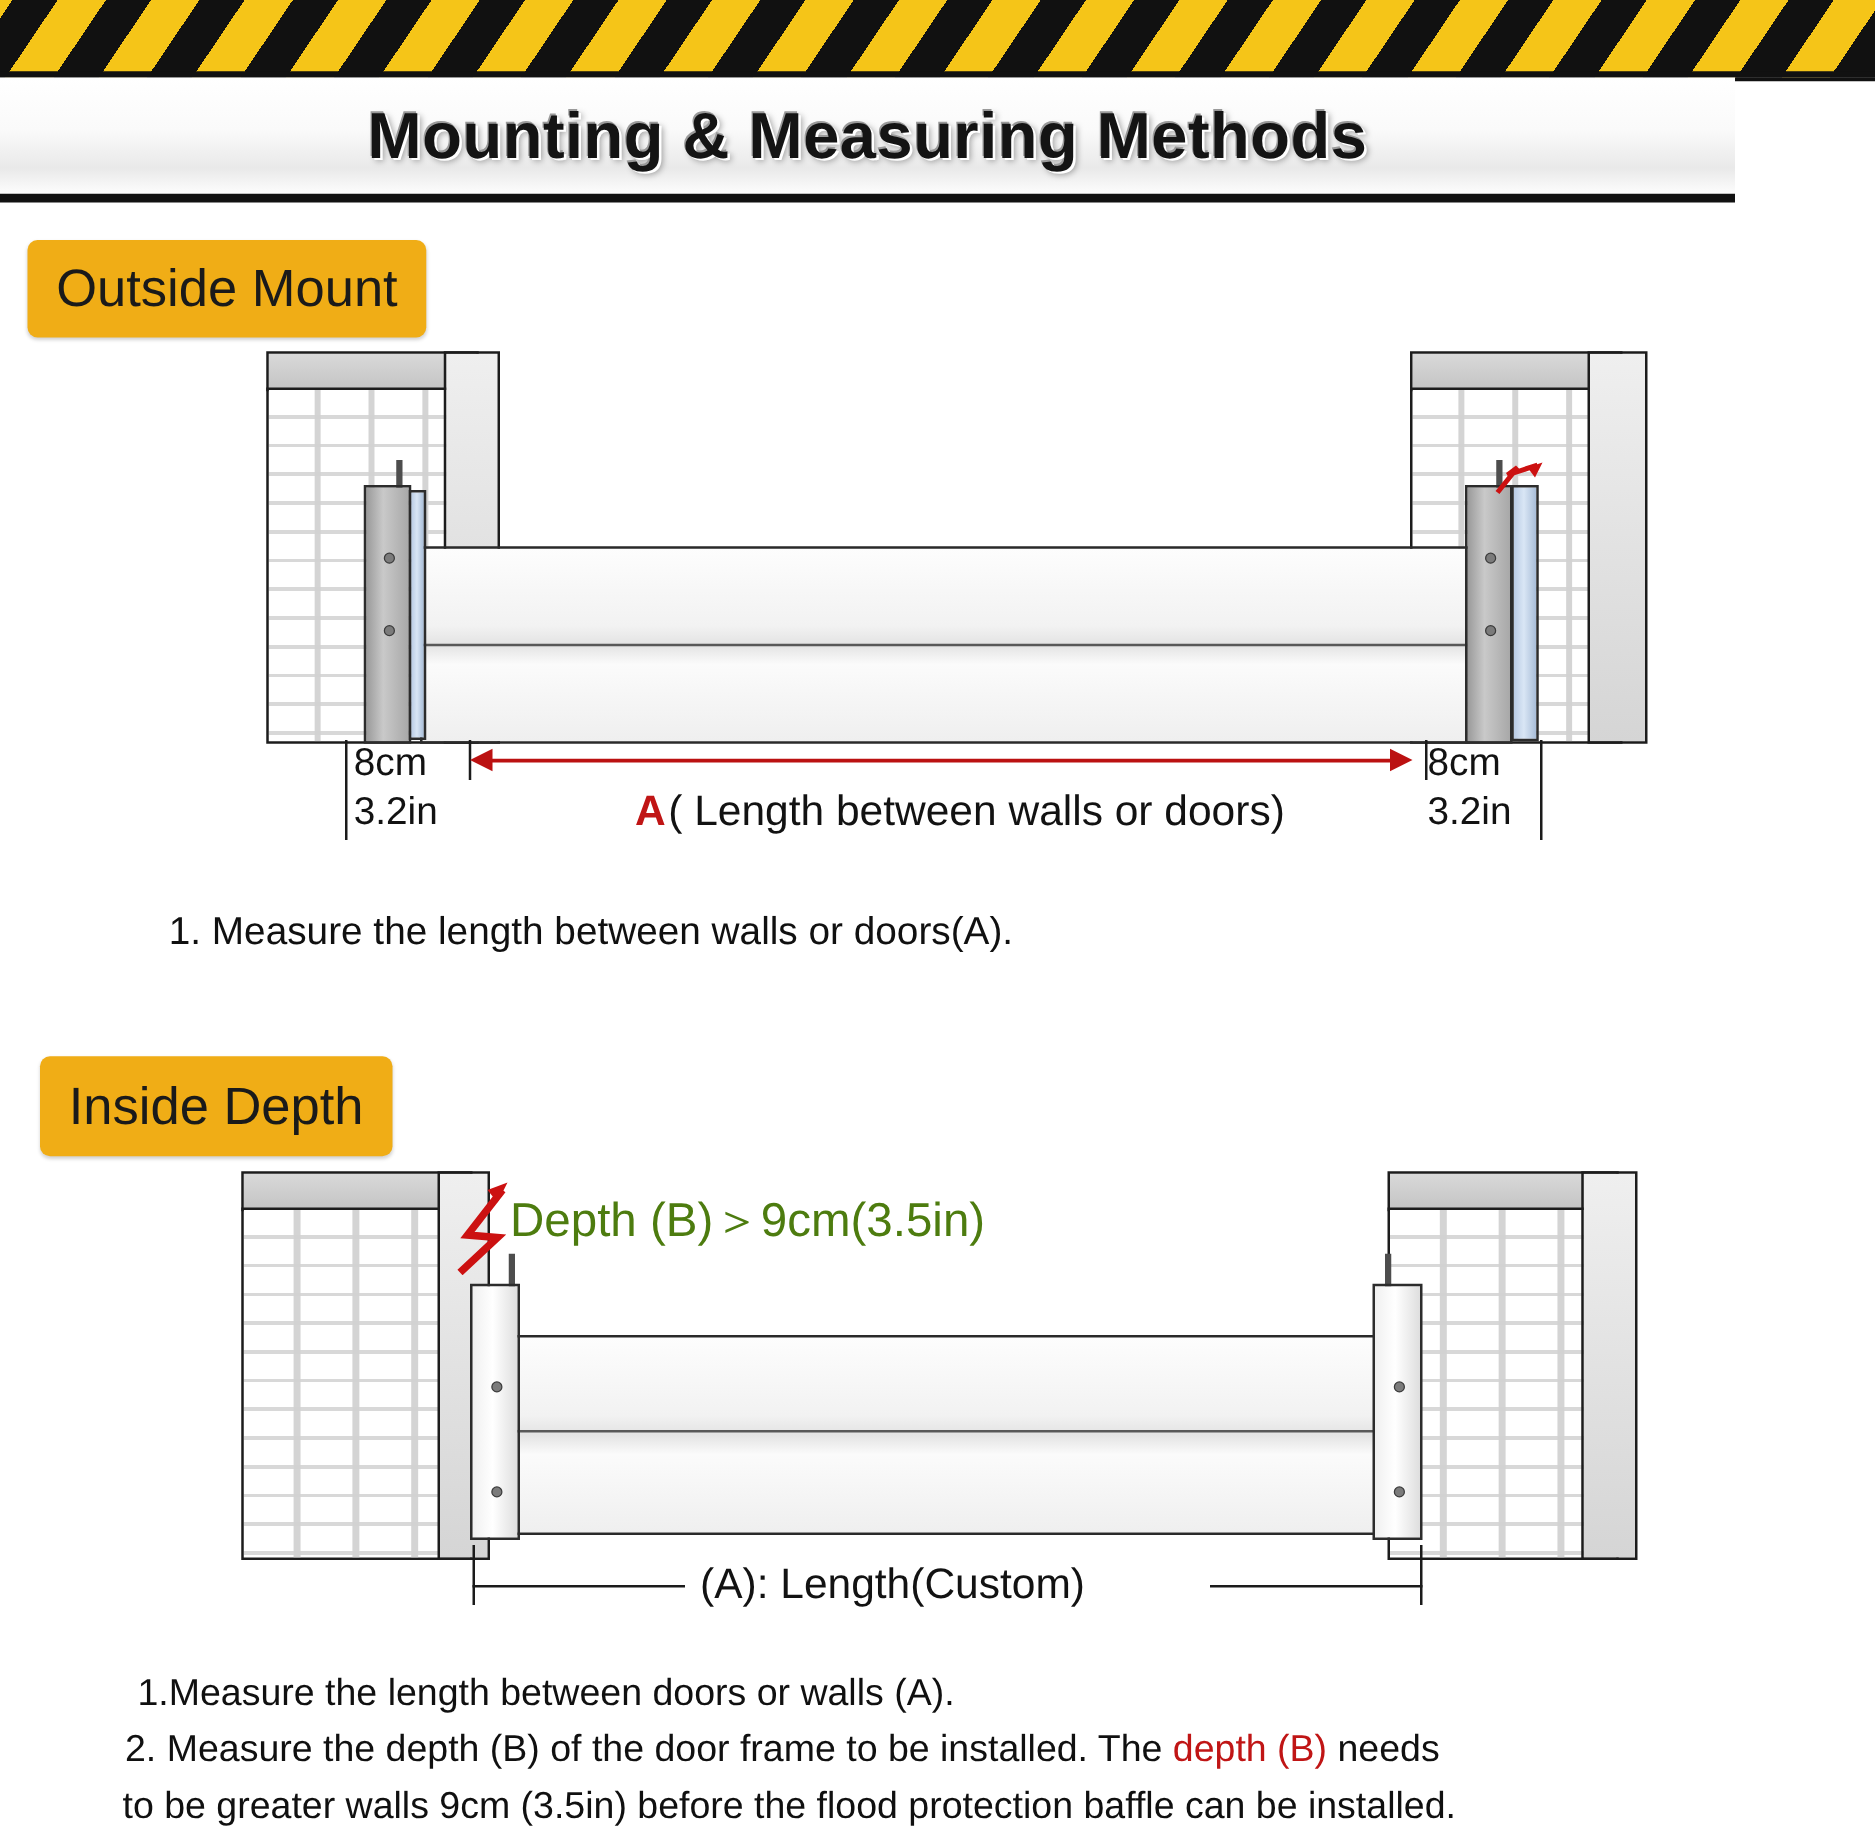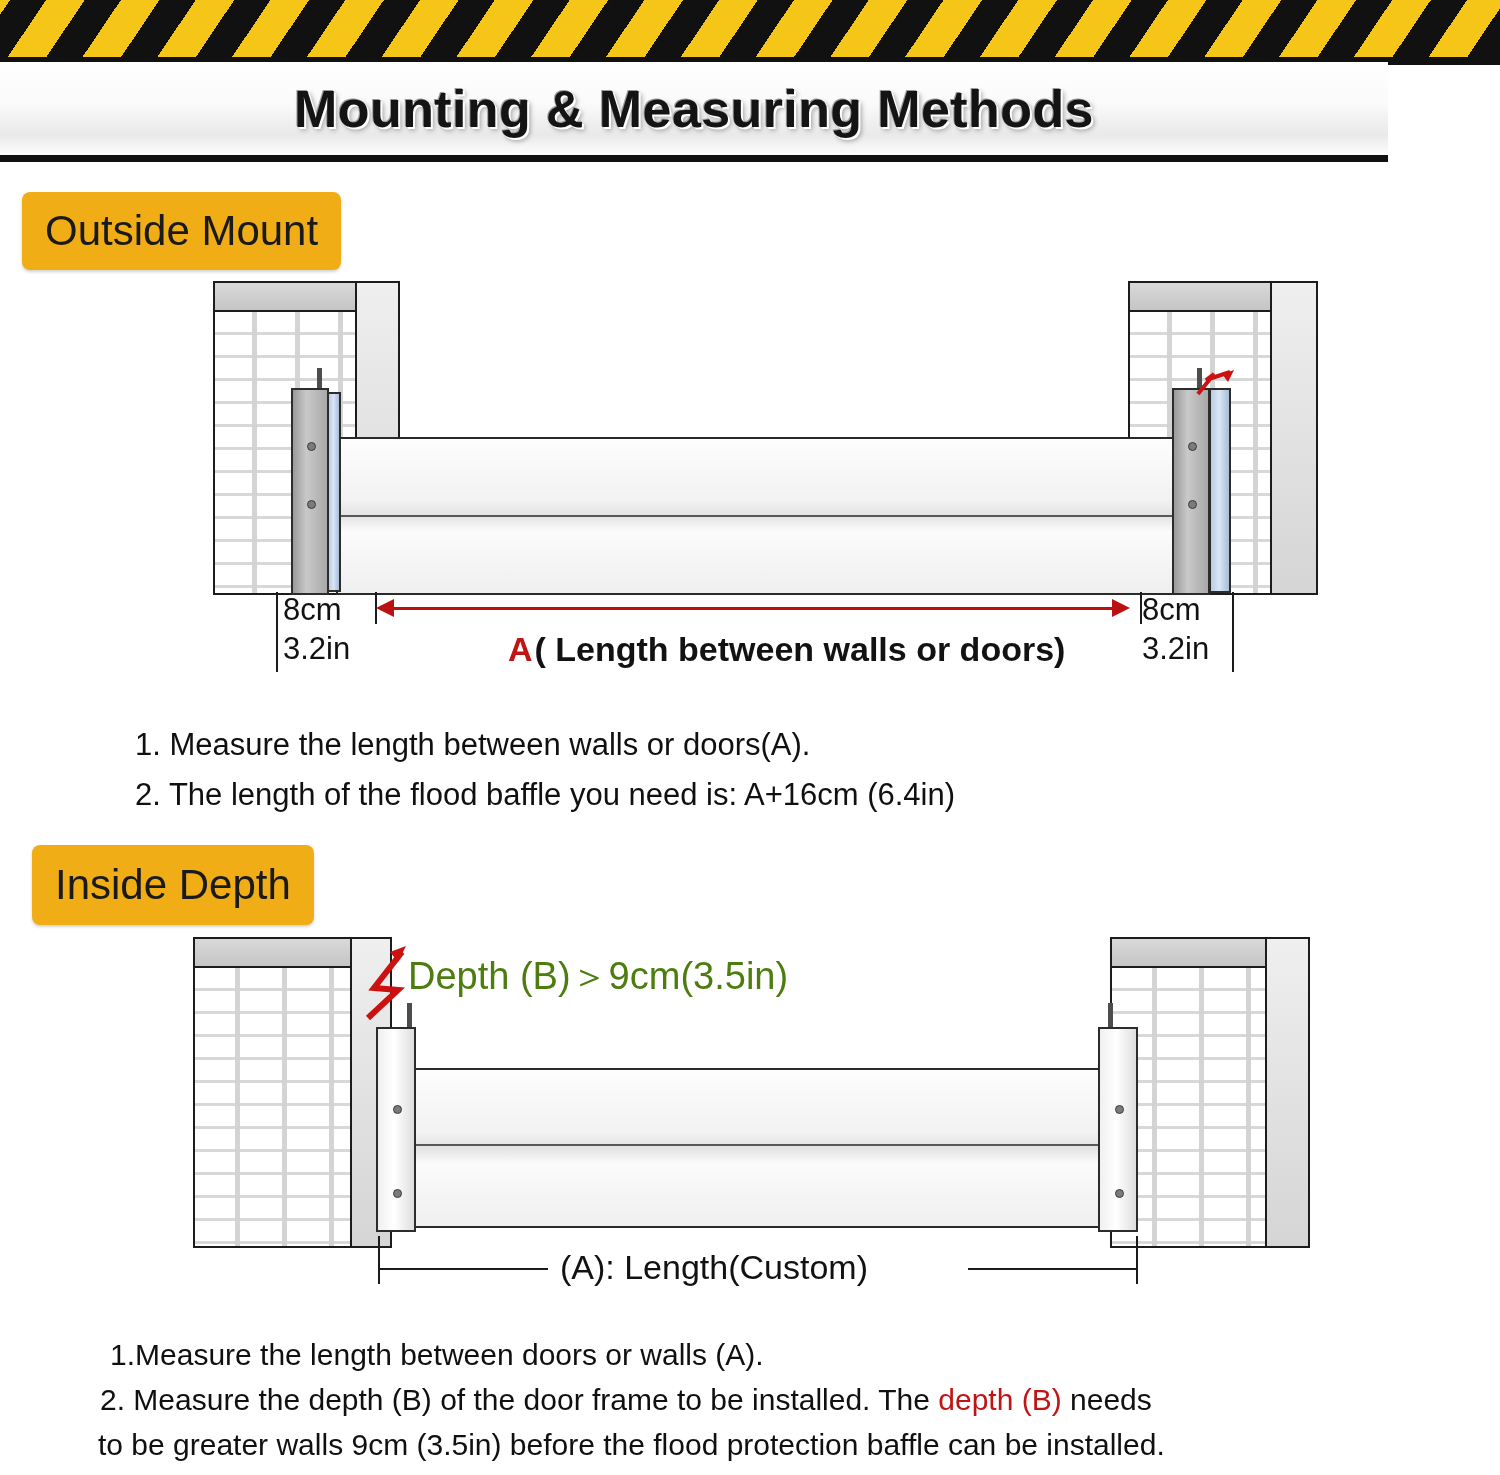--- a/index.html
+++ b/index.html
@@ -268,26 +268,25 @@
 <div class="arrow-l" style="left:376px; top:599px;"></div>
 <div class="arrow-r" style="left:1112px; top:599px;"></div>
 
 <div class="lbl" style="left:283px; top:592px;">8cm</div>
 <div class="lbl" style="left:283px; top:631px;">3.2in</div>
 <div class="lbl" style="left:1142px; top:592px;">8cm</div>
 <div class="lbl" style="left:1142px; top:631px;">3.2in</div>
 
 <div style="position:absolute; left:508px; top:630px; display:flex; align-items:baseline;">
   <span class="red-A">A</span>
-  <span class="lbl big" style="position:static; margin-left:2px;font-weight:bold;">( Length between walls or doors)</span>
+  <span class="lbl big" style="position:static; margin-left:2px;">( Length between walls or doors)</span>
 </div>
 
 <div class="steps" style="left:135px; top:720px;">
   <div>1. Measure the length between walls or doors(A).</div>
-  <div>2. The length of the flood baffle you need is: A+16cm (6.4in)</div>
 </div>
 
 <div class="pill" id="pill-inside">
   <span>Inside Depth</span>
 </div>
 
 <div class="brick-top" style="left:193px; top:937px; width:185px; height:32px;"></div>
 <div class="brick" style="left:193px; top:966px; width:185px; height:282px;"></div>
 <div class="brick-top" style="left:350px; top:937px; width:42px; height:311px; background:linear-gradient(180deg,#efefef,#d5d5d5);"></div>
 

